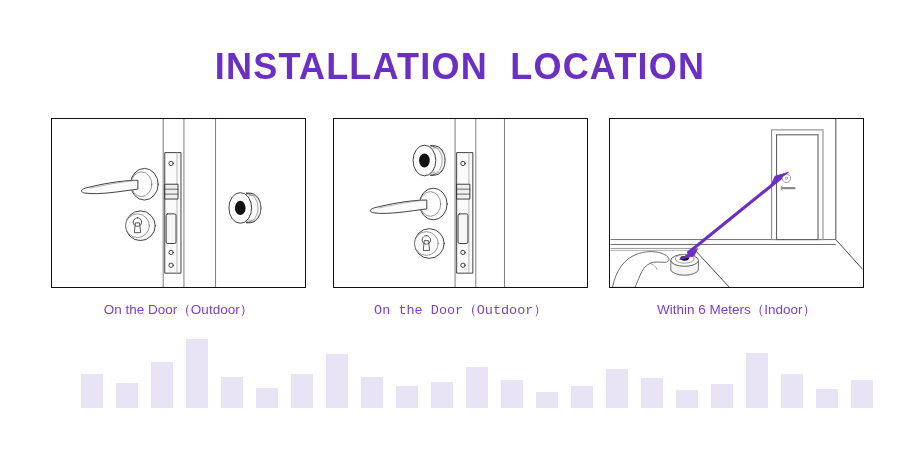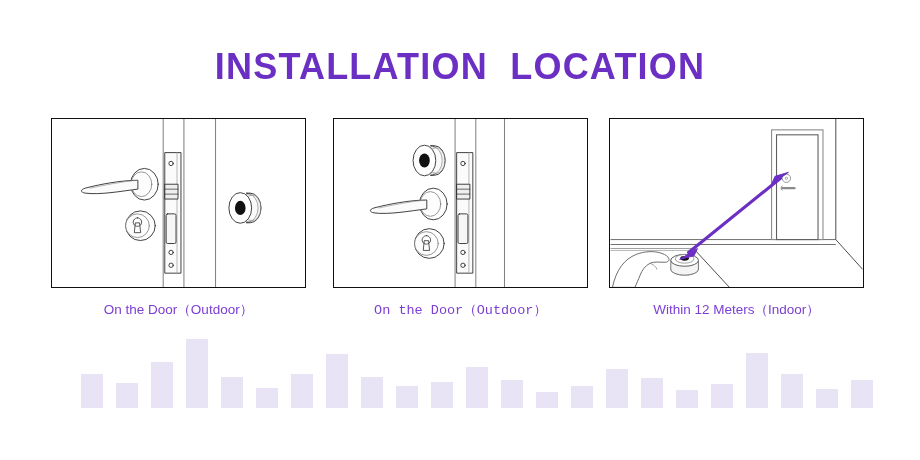--- a/index.html
+++ b/index.html
@@ -207,21 +207,21 @@
       <g stroke="#6b2fc4" fill="#6b2fc4">
         <line x1="79" y1="135" x2="172" y2="60" stroke-width="3.2" stroke-linecap="round"></line>
         <path d="M70 142 L88 131 L84.5 138.5 Z"></path>
         <path d="M180 54 L163 66 L166.5 58 Z"></path>
       </g>
     </svg>
   </div>
 
   <div class="caption" id="caption-wall">On the Door（Outdoor）</div>
   <div class="caption" id="caption-door">On the Door（Outdoor）</div>
-  <div class="caption" id="caption-indoor">Within 12 Meters（Indoor）</div>
+  <div class="caption" id="caption-indoor">Within 6 Meters（Indoor）</div>
 
   <div id="bar-chart">
     <div id="bars-layer">
         <div class="bar" style="left: 81px; width: 22px; height: 34px; background: rgb(233, 227, 246);"></div>
         <div class="bar" style="left: 116px; width: 22px; height: 25px; background: rgb(233, 227, 246);"></div>
         <div class="bar" style="left: 151px; width: 22px; height: 46px; background: rgb(233, 227, 246);"></div>
         <div class="bar" style="left: 186px; width: 22px; height: 69px; background: rgb(233, 227, 246);"></div>
         <div class="bar" style="left: 221px; width: 22px; height: 31px; background: rgb(233, 227, 246);"></div>
         <div class="bar" style="left: 256px; width: 22px; height: 20px; background: rgb(233, 227, 246);"></div>
         <div class="bar" style="left: 291px; width: 22px; height: 34px; background: rgb(233, 227, 246);"></div>

